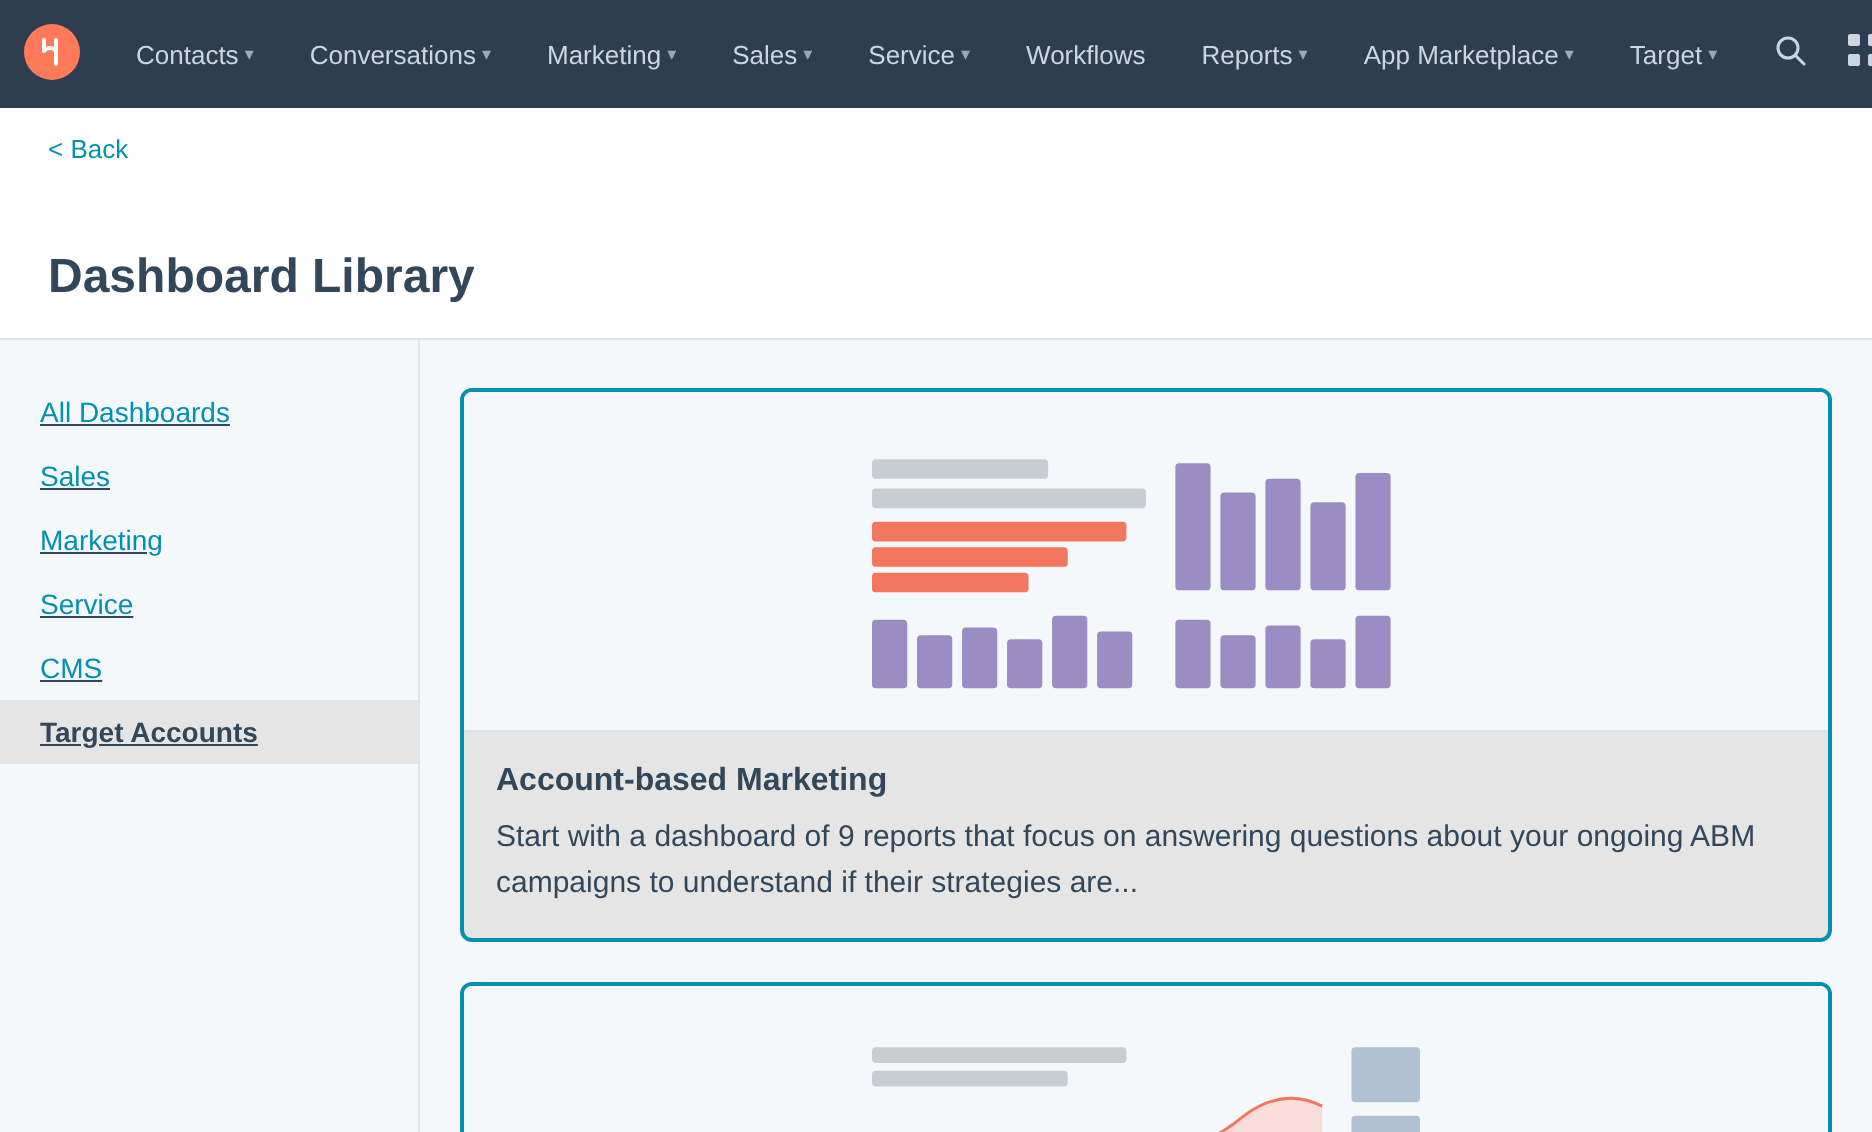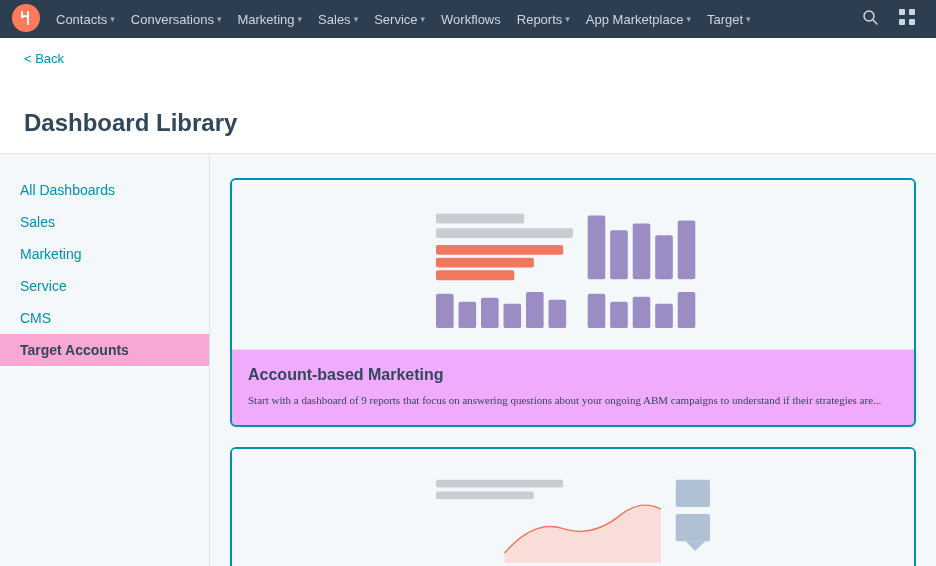--- a/index.html
+++ b/index.html
@@ -1,25 +1,25 @@
 <!DOCTYPE html>
 <html><head>
   <meta charset="utf-8">
   <style>
     * { box-sizing: border-box; margin: 0; padding: 0; }
     body { font-family: -apple-system, BlinkMacSystemFont, 'Segoe UI', Helvetica, Arial, sans-serif; background: #f5f8fa; color: #33475b; font-size: 14px; }
 
     
     .topnav {
       background: #2d3e50;
-      height: 38px;
+      height: 54px;
       display: flex;
       align-items: center;
       padding: 0 12px;
-      gap: 0;
+      gap: 12px;
     }
     .topnav-logo {
       width: 28px;
       height: 28px;
       margin-right: 8px;
       flex-shrink: 0;
     }
     .topnav-item {
       color: #cbd6e2;
       font-size: 13px;
@@ -82,23 +82,24 @@
       background: #f5f8fa;
       padding: 20px 0;
       border-right: 1px solid #dfe3eb;
     }
     .sidebar-item {
       padding: 8px 20px;
       font-size: 14px;
       cursor: pointer;
       color: #33475b;
       border-radius: 0;
+      text-decoration: underline;
     }
     .sidebar-item.active {
-      background: #f9a8d4;
+      background: #e5e5e5;
       font-weight: 600;
       color: #33475b;
     }
     .sidebar-item a {
       color: #0091ae;
       text-decoration: none;
     }
 
     
     .content {
@@ -107,21 +108,21 @@
       overflow-x: hidden;
     }
     .cards-grid {
       display: grid;
       grid-template-columns: repeat(auto-fill, minmax(370px, 1fr));
       gap: 20px;
     }
 
     
     .dash-card {
-      background: #f0abfc;
+      background: #e5e5e5;
       border: 2px solid #0091ae;
       border-radius: 6px;
       overflow: hidden;
       cursor: pointer;
       transition: box-shadow 0.15s;
     }
     .dash-card-preview {
       background: #f5f8fa;
       height: 170px;
       padding: 16px;
@@ -133,24 +134,23 @@
     .dash-card-body {
       padding: 16px;
     }
     .dash-card-title {
       font-size: 16px;
       font-weight: 600;
       color: #33475b;
       margin-bottom: 8px;
     }
     .dash-card-desc {
-      font-size: 11px;
+      font-size: 15px;
       color: #0091ae;
       line-height: 1.5;
-      font-family: Liberation Serif, serif;
     }
     .dash-card-desc span { color: #33475b; }
 
     
     .preview-abm {
       width: 100%;
       height: 100%;
     }
     .preview-mta {
       width: 100%;

